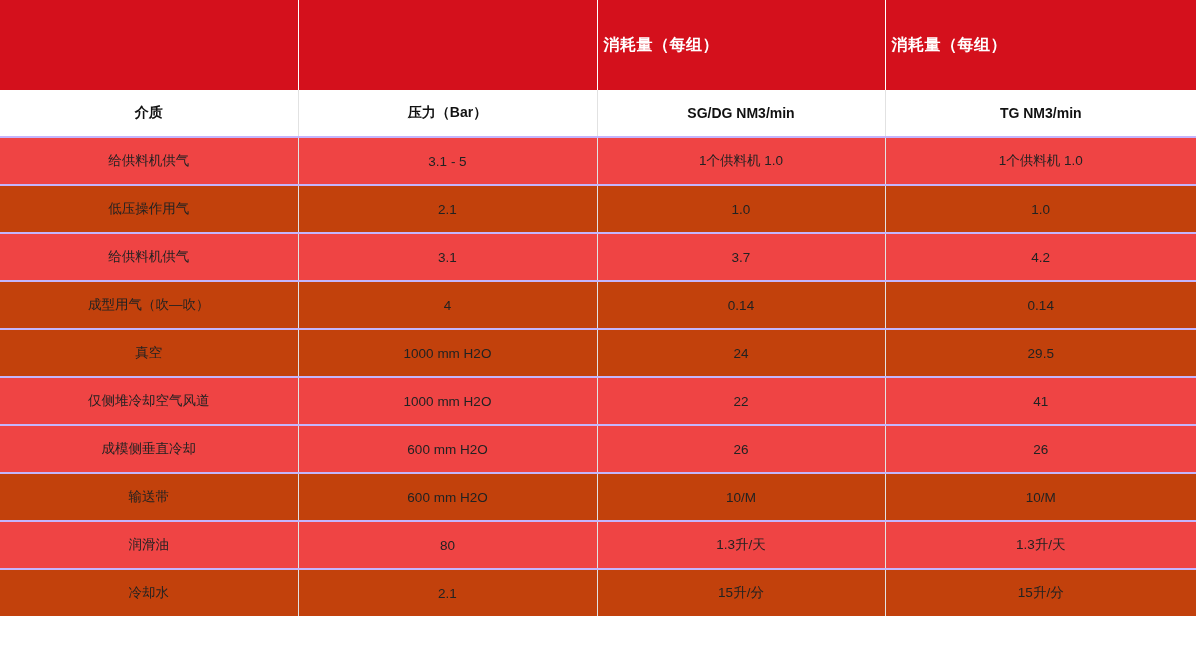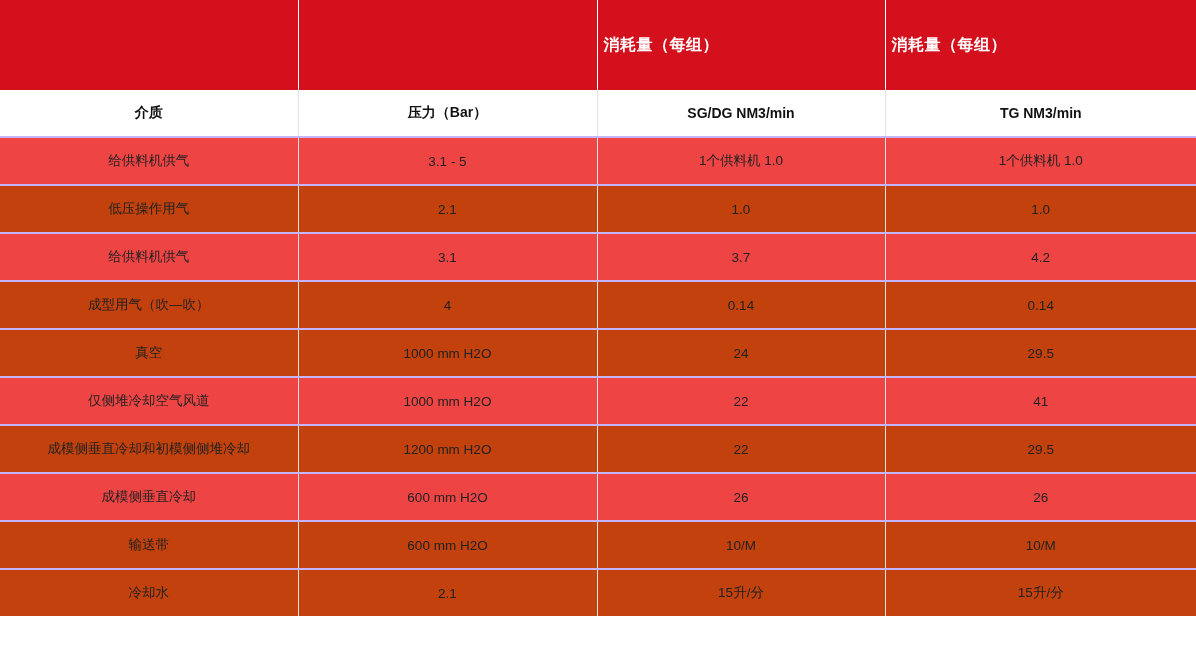--- a/index.html
+++ b/index.html
@@ -134,38 +134,38 @@
         <td>1000 mm H2O</td>
         <td>24</td>
         <td>29.5</td>
       </tr>
       <tr class="even">
         <td>仅侧堆冷却空气风道</td>
         <td>1000 mm H2O</td>
         <td>22</td>
         <td>41</td>
       </tr>
-      <tr class="odd">
-        <td>成模侧垂直冷却和初模侧侧堆冷却</td>
-        <td>1200 mm H2O</td>
-        <td>22</td>
-        <td>29.5</td>
-      </tr>
       <tr class="even">
         <td>成模侧垂直冷却</td>
         <td>600 mm H2O</td>
         <td>26</td>
         <td>26</td>
       </tr>
       <tr class="odd">
         <td>输送带</td>
         <td>600 mm H2O</td>
         <td>10/M</td>
         <td>10/M</td>
       </tr>
+      <tr class="even">
+        <td>润滑油</td>
+        <td>80</td>
+        <td>1.3升/天</td>
+        <td>1.3升/天</td>
+      </tr>
       <tr class="odd">
         <td>冷却水</td>
         <td>2.1</td>
         <td>15升/分</td>
         <td>15升/分</td>
       </tr>
     </tbody>
   </table>
 </div>
 

